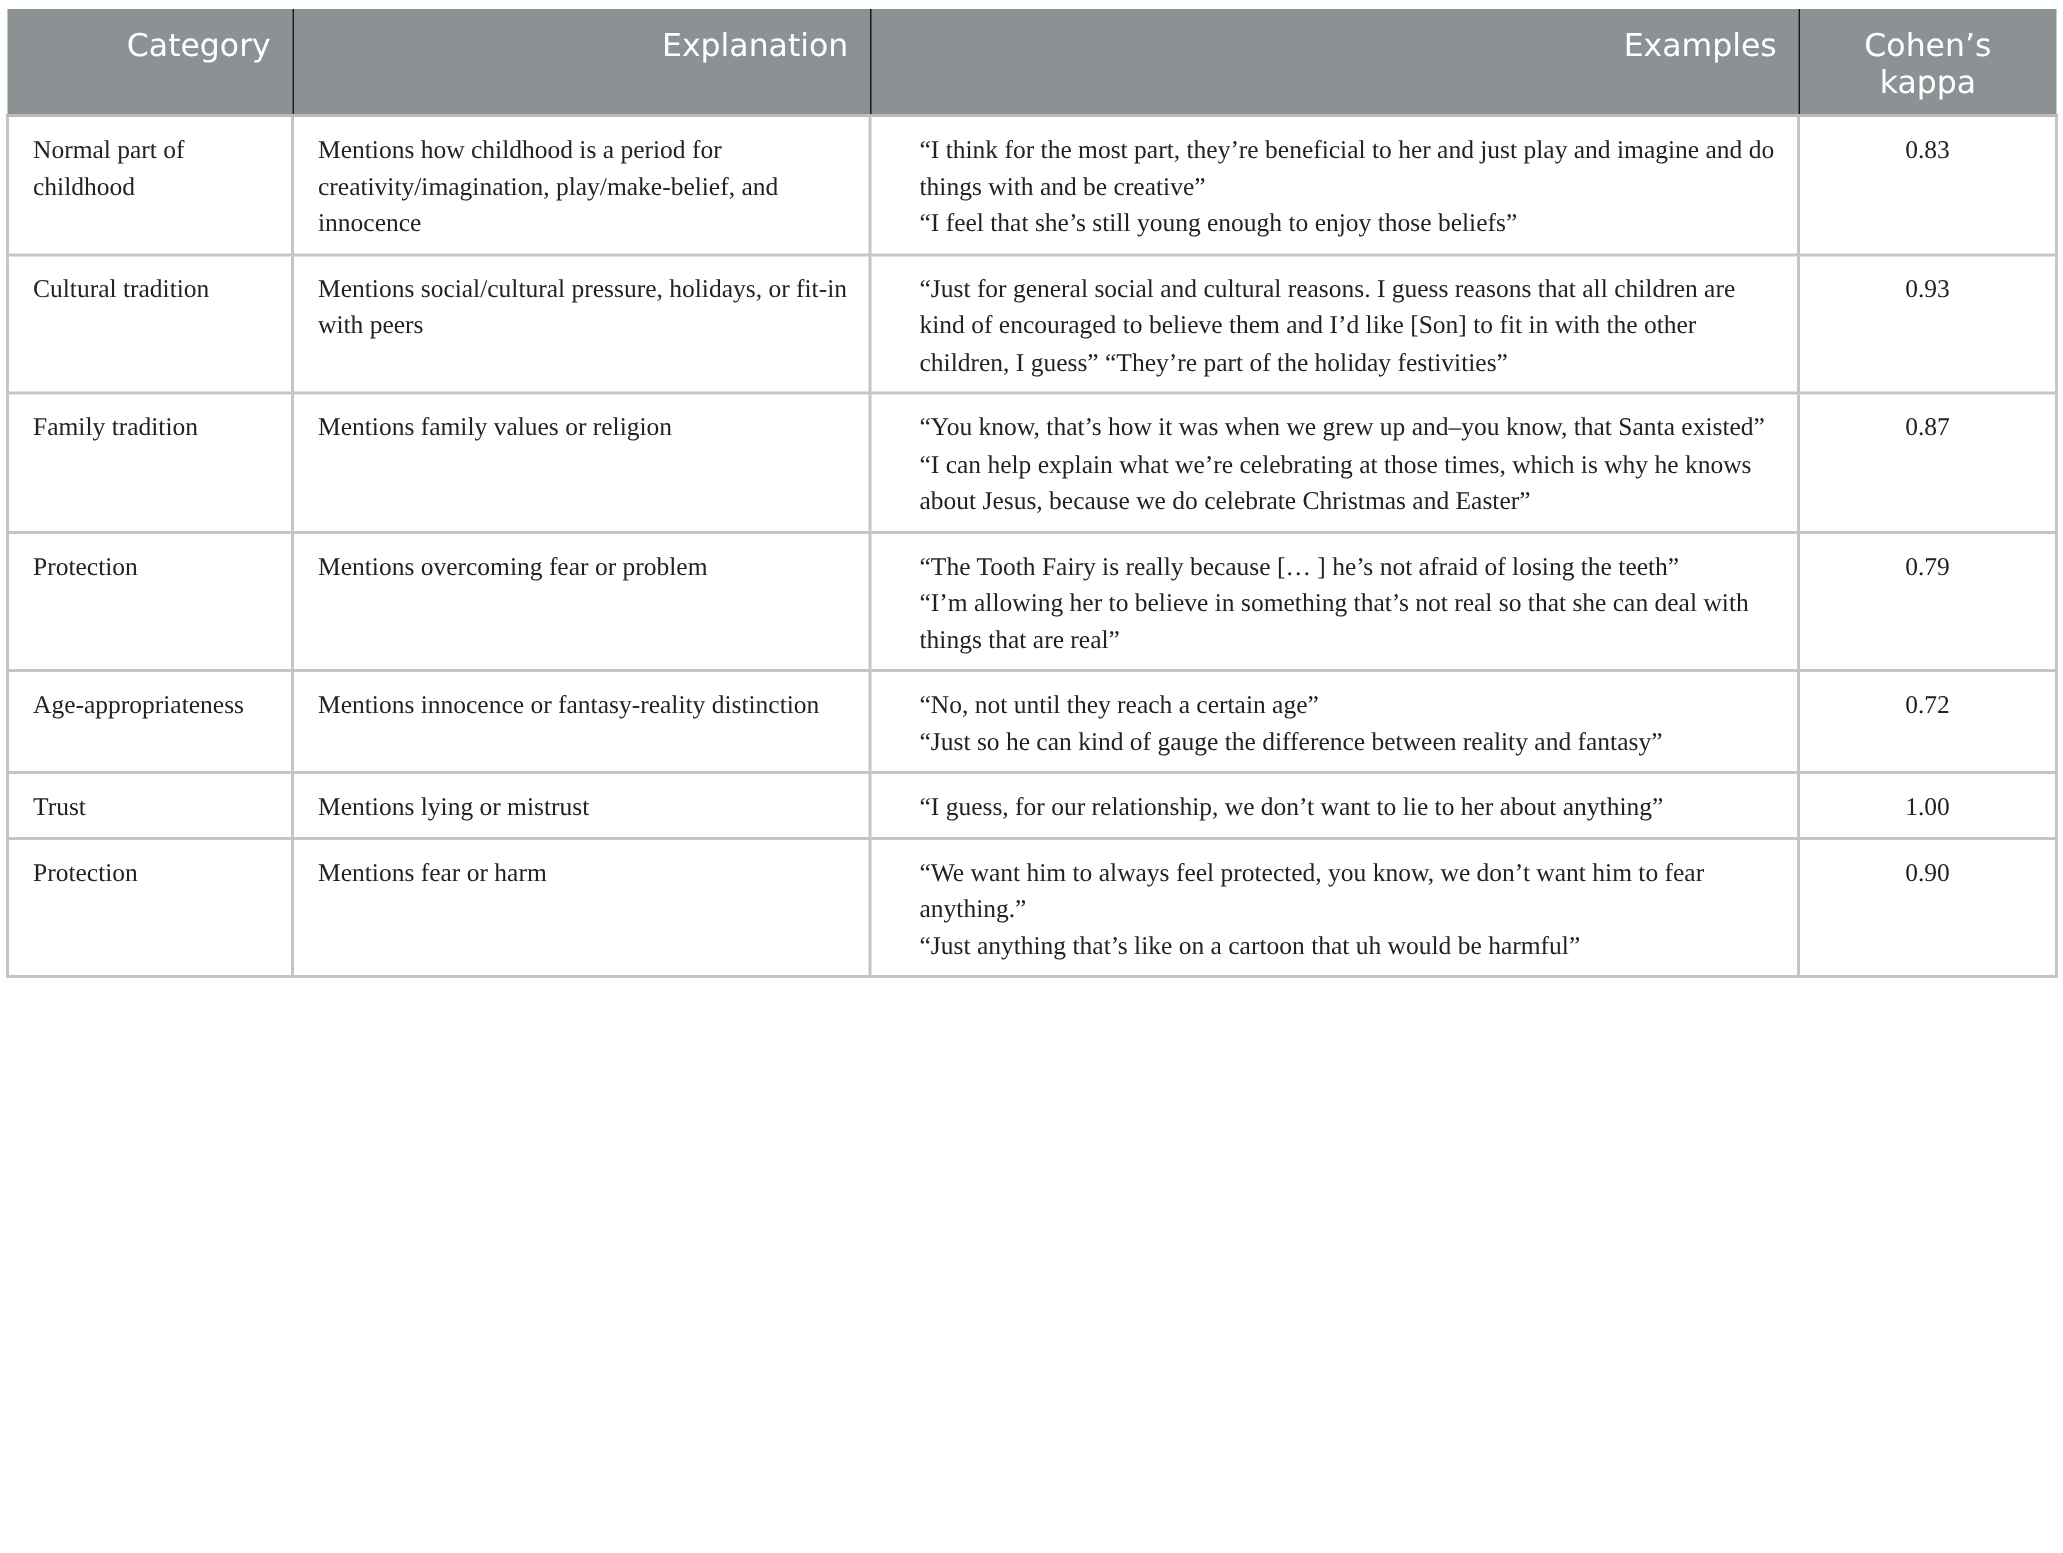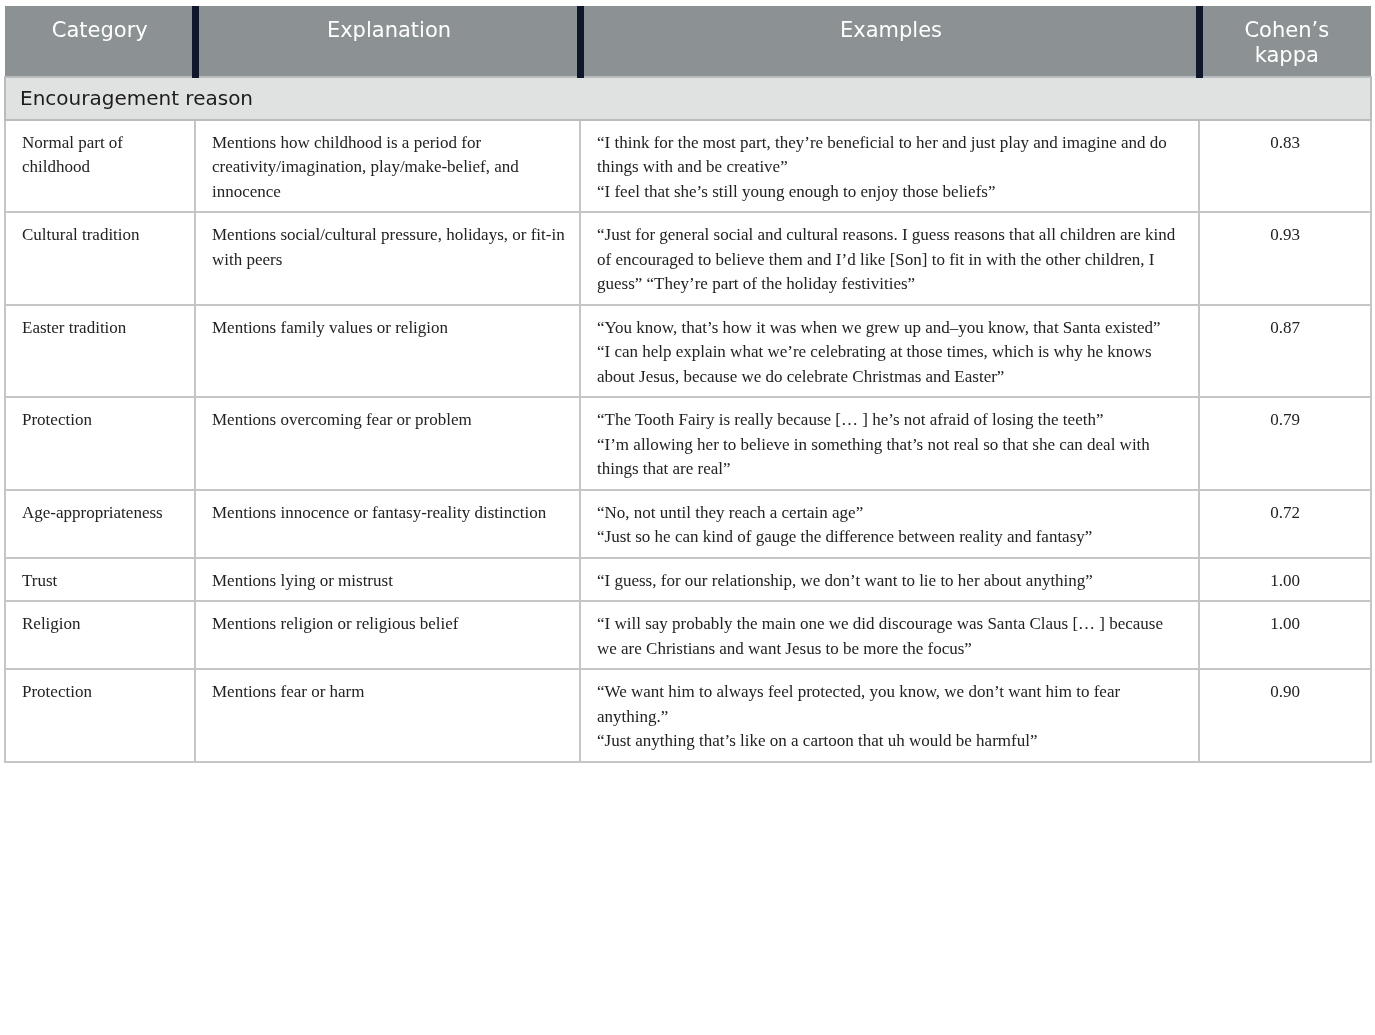--- a/index.html
+++ b/index.html
@@ -16,46 +16,46 @@
   col.c1 { width: 190px; }
   col.c2 { width: 385px; }
   col.c3 { width: 619px; }
   col.c4 { width: 172px; }
   th {
     background: #8c9194;
     color: #ffffff;
     font-family: "DejaVu Sans", sans-serif;
     font-weight: normal;
     font-size: 21px;
-    text-align: center;
+    text-align: right;
     vertical-align: top;
     padding: 12px 14px 8px 17px;
     height: 50px;
-    border-right: 7px solid #0f172a;
+    border-right: 1px solid #0f172a;
     border-bottom: 2px solid #b9bcbe;
     line-height: 25px;
   }
   th.kappa { text-align: center; padding-left: 8px; padding-right: 8px; border-right: none; }
   tr.section td {
     background: #e0e2e1;
     font-family: "DejaVu Sans", sans-serif;
     font-size: 20px;
     color: #1c1c1c;
     padding: 8px 14px 8px 14px;
     height: 24px;
     border: 2px solid #b9bcbe;
   }
   td {
     border: 2px solid #c3c5c7;
     vertical-align: top;
     padding: 10px 14px 7px 16px;
     line-height: 24.5px;
   }
   td.kappa { text-align: center; padding-left: 4px; padding-right: 4px; }
-  .line { display: block; }
+  .line { display: block; margin-left: 16px; }
 </style>
 </head>
 <body>
 
 <div class="wrap">
 <table>
   <colgroup>
     <col class="c1">
         <col class="c2">
         <col class="c3">
@@ -63,42 +63,39 @@
   </colgroup>
   <thead>
     <tr>
       <th>Category</th>
       <th>Explanation</th>
       <th>Examples</th>
       <th class="kappa">Cohen’s kappa</th>
     </tr>
   </thead>
   <tbody id="tbody">
-        <tr class="section">
-          <td colspan="4">Encouragement reason</td>
-        </tr>
         <tr>
           <td>Normal part of childhood</td>
           <td>Mentions how childhood is a period for creativity/imagination, play/make-belief, and innocence</td>
           <td>
             <span class="line">“I think for the most part, they’re beneficial to her and just play and imagine and do things with and be creative”</span>
             <span class="line">“I feel that she’s still young enough to enjoy those beliefs”</span>
           </td>
           <td class="kappa">0.83</td>
         </tr>
         <tr>
           <td>Cultural tradition</td>
           <td>Mentions social/cultural pressure, holidays, or fit-in with peers</td>
           <td>
             <span class="line">“Just for general social and cultural reasons. I guess reasons that all children are kind of encouraged to believe them and I’d like [Son] to fit in with the other children, I guess” “They’re part of the holiday festivities”</span>
           </td>
           <td class="kappa">0.93</td>
         </tr>
         <tr>
-          <td>Easter tradition</td>
+          <td>Family tradition</td>
           <td>Mentions family values or religion</td>
           <td>
             <span class="line">“You know, that’s how it was when we grew up and–you know, that Santa existed”</span>
             <span class="line">“I can help explain what we’re celebrating at those times, which is why he knows about Jesus, because we do celebrate Christmas and Easter”</span>
           </td>
           <td class="kappa">0.87</td>
         </tr>
         <tr>
           <td>Protection</td>
           <td>Mentions overcoming fear or problem</td>
@@ -119,28 +116,20 @@
         </tr>
         <tr>
           <td>Trust</td>
           <td>Mentions lying or mistrust</td>
           <td>
             <span class="line">“I guess, for our relationship, we don’t want to lie to her about anything”</span>
           </td>
           <td class="kappa">1.00</td>
         </tr>
         <tr>
-          <td>Religion</td>
-          <td>Mentions religion or religious belief</td>
-          <td>
-            <span class="line">“I will say probably the main one we did discourage was Santa Claus [… ] because we are Christians and want Jesus to be more the focus”</span>
-          </td>
-          <td class="kappa">1.00</td>
-        </tr>
-        <tr>
           <td>Protection</td>
           <td>Mentions fear or harm</td>
           <td>
             <span class="line">“We want him to always feel protected, you know, we don’t want him to fear anything.”</span>
             <span class="line">“Just anything that’s like on a cartoon that uh would be harmful”</span>
           </td>
           <td class="kappa">0.90</td>
         </tr>
       </tbody>
 </table>

